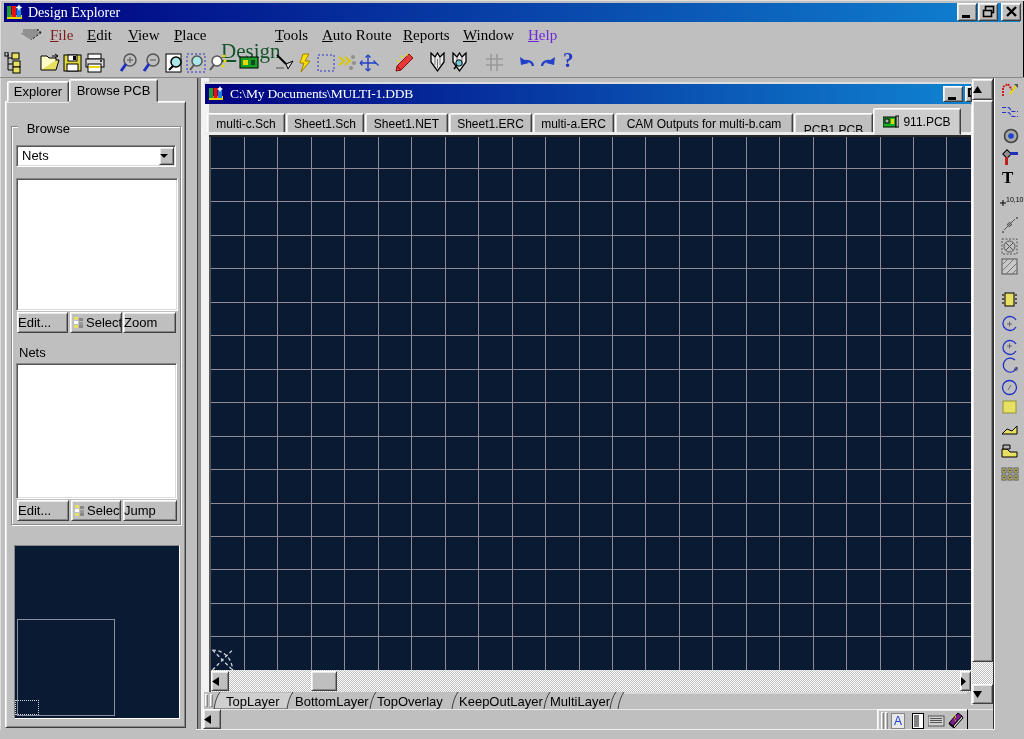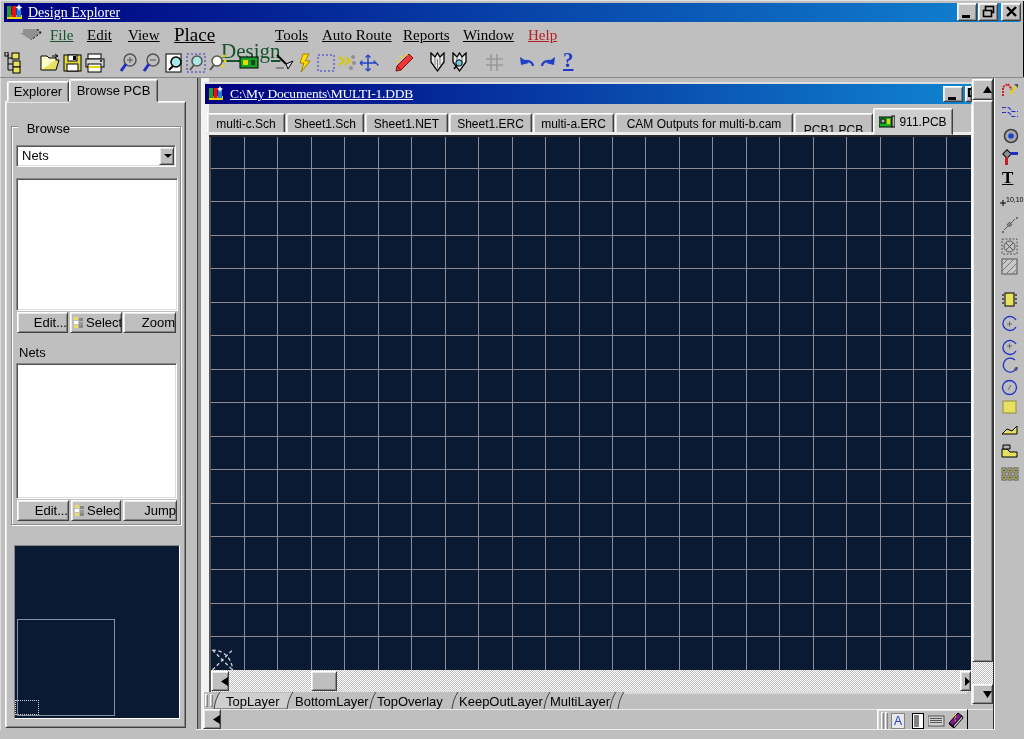--- a/index.html
+++ b/index.html
@@ -1,22 +1,22 @@
 <!DOCTYPE html>
 <html><head><meta charset="utf-8"><style>
 *{box-sizing:border-box;}
 html,body{margin:0;padding:0;}
 body{width:1024px;height:739px;position:relative;overflow:hidden;
  background:#bfbfbf;font-family:"Liberation Sans",sans-serif;
  -webkit-font-smoothing:none;}
 .abs{position:absolute;}
-.serif{font-family:"Liberation Serif",serif;text-decoration:underline;}
+.serif{font-family:"Liberation Serif",serif;}
 .btn{background:#bfbfbf;border:1px solid;border-color:#ffffff #404040 #404040 #ffffff;
  box-shadow:inset 1px 1px 0 #e8e8e8, inset -1px -1px 0 #868686;
- display:flex;align-items:center;justify-content:flex-end;}
+ display:flex;align-items:center;justify-content:flex-start;}
 .sunken{background:#ffffff;border:1px solid;border-color:#868686 #ffffff #ffffff #868686;
  box-shadow:inset 1px 1px 0 #555555, inset -1px -1px 0 #dddddd;}
 .etched{border:1px solid #8a8a8a;box-shadow:1px 1px 0 #ffffff, inset 1px 1px 0 #ffffff;}
 .checker{background-image:conic-gradient(#ffffff 0 25%, #bfbfbf 0 50%, #ffffff 0 75%, #bfbfbf 0);
  background-size:2px 2px;}
 .tb{background:linear-gradient(90deg,#000080 0%,#1084d0 100%);}
 .t12{font-size:12px;} .t13{font-size:13px;}
 .tab{background:#bfbfbf;border:1px solid;border-color:#ffffff #404040 transparent #ffffff;
  border-top-left-radius:2px;border-top-right-radius:2px;
  box-shadow:inset 1px 1px 0 #e8e8e8, inset -1px 0 0 #868686;
@@ -41,30 +41,30 @@
     <svg width="20" height="18">
       <rect x="6.5" y="3.5" width="8" height="6" fill="none" stroke="#000" stroke-width="1.6"></rect>
       <rect x="4.5" y="7.5" width="8" height="6" fill="#bfbfbf" stroke="#000" stroke-width="1.6"></rect>
     </svg>
   </div>
 <div class="abs btn" style="left:1001px;top:3px;width:20px;height:18px;">
     <svg width="20" height="18">
       <path d="M5 4 L14 13 M14 4 L5 13" stroke="#000" stroke-width="2.4"></path>
     </svg>
   </div>
-<div class="abs serif" style="left:50px;top:22px;height:26px;line-height:26px;font-size:15px;color:#14532d;"><u>F</u>ile</div>
+<div class="abs serif" style="left:50px;top:22px;height:26px;line-height:26px;font-size:15px;color:#7f1d1d;"><u>F</u>ile</div>
 <div class="abs serif" style="left:87px;top:22px;height:26px;line-height:26px;font-size:15px;color:#000;"><u>E</u>dit</div>
 <div class="abs serif" style="left:128px;top:22px;height:26px;line-height:26px;font-size:15px;color:#000;"><u>V</u>iew</div>
-<div class="abs serif" style="left:174px;top:22px;height:26px;line-height:26px;font-size:19px;color:#000;"><u>P</u>lace</div>
+<div class="abs serif" style="left:174px;top:22px;height:26px;line-height:26px;font-size:15px;color:#000;"><u>P</u>lace</div>
 <div class="abs serif" style="left:221px;top:38px;height:26px;line-height:26px;font-size:21px;color:#14532d;"><u>D</u>esign</div>
 <div class="abs serif" style="left:275px;top:22px;height:26px;line-height:26px;font-size:15px;color:#000;"><u>T</u>ools</div>
 <div class="abs serif" style="left:322px;top:22px;height:26px;line-height:26px;font-size:15px;color:#000;"><u>A</u>uto Route</div>
 <div class="abs serif" style="left:403px;top:22px;height:26px;line-height:26px;font-size:15px;color:#000;"><u>R</u>eports</div>
 <div class="abs serif" style="left:463px;top:22px;height:26px;line-height:26px;font-size:15px;color:#000;"><u>W</u>indow</div>
-<div class="abs serif" style="left:528px;top:22px;height:26px;line-height:26px;font-size:15px;color:#b91c1c;"><u>H</u>elp</div>
+<div class="abs serif" style="left:528px;top:22px;height:26px;line-height:26px;font-size:15px;color:#6d28d9;"><u>H</u>elp</div>
 <svg class="abs" style="left:19px;top:28px;" width="24" height="13" viewBox="0 0 24 13">
     <polygon points="4,1 19,1 19,4 23,4 12,12 1,5 4,5" fill="#909090"></polygon>
     <path d="M19 1 L19 4 L23 4 L12 12" fill="none" stroke="#000" stroke-width="1" stroke-dasharray="2 2"></path>
   </svg>
 <svg class="abs" style="left:4px;top:52px;" width="22" height="22" viewBox="0 0 22 22">
     <path d="M4 2 v16 M4 6 h5 M4 12 h5 M4 18 h5" stroke="#000" fill="none"></path>
     <rect x="8" y="1" width="7" height="6" fill="#e8e060" stroke="#000"></rect>
     <rect x="9" y="9" width="7" height="6" fill="#e8e060" stroke="#000"></rect>
     <rect x="9" y="15" width="7" height="6" fill="#e8e060" stroke="#000"></rect>
     <rect x="1" y="0" width="3" height="4" fill="#bfbfbf" stroke="#000"></rect>
@@ -264,21 +264,21 @@
   </div>
 <div class="abs tab" style="left:533px;top:113px;width:81px;height:22px;">
     <span class="t12" style="white-space:nowrap;">multi-a.ERC</span>
   </div>
 <div class="abs tab" style="left:615px;top:113px;width:178px;height:22px;">
     <span class="t12" style="white-space:nowrap;">CAM Outputs for multi-b.cam</span>
   </div>
 <div class="abs tab" style="left:794px;top:113px;width:79px;height:22px;">
     <span class="t12" style="white-space:nowrap;margin-top:12px;">PCB1.PCB</span>
   </div>
-<div class="abs tab" style="left:873px;top:108px;width:80px;height:27px;background:#cdcdcd;z-index:2;">
+<div class="abs tab" style="left:873px;top:108px;width:88px;height:27px;background:#cdcdcd;z-index:2;">
     <svg width="16" height="13" style="margin-right:4px;">
       <rect x="0" y="2" width="13" height="10" fill="#18b028" stroke="#000"></rect>
       <rect x="2" y="4" width="4" height="4" fill="#b0b0b0" stroke="#000"></rect>
       <rect x="8" y="4" width="3" height="5" fill="#e8d800"></rect>
       <rect x="13" y="1" width="3" height="11" fill="#b0b0b0" stroke="#000"></rect>
     </svg>
     <span class="t12">911.PCB</span>
   </div>
 <div class="abs" style="left:204px;top:132px;width:767px;height:3px;background:#ededed;"></div>
 <div class="abs" style="left:209px;top:135px;width:762px;height:2px;background:#282828;"></div>

